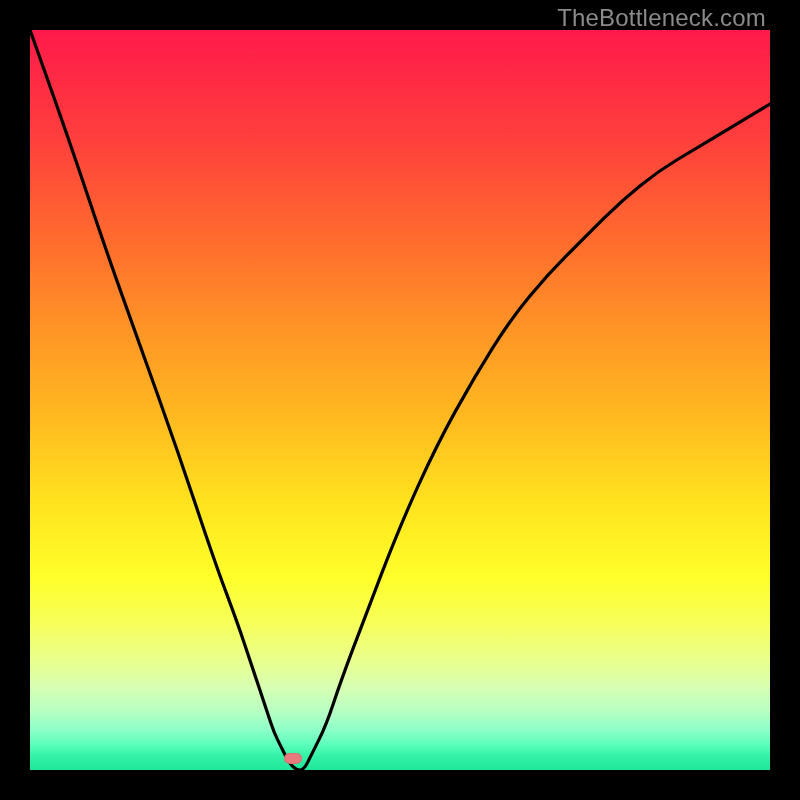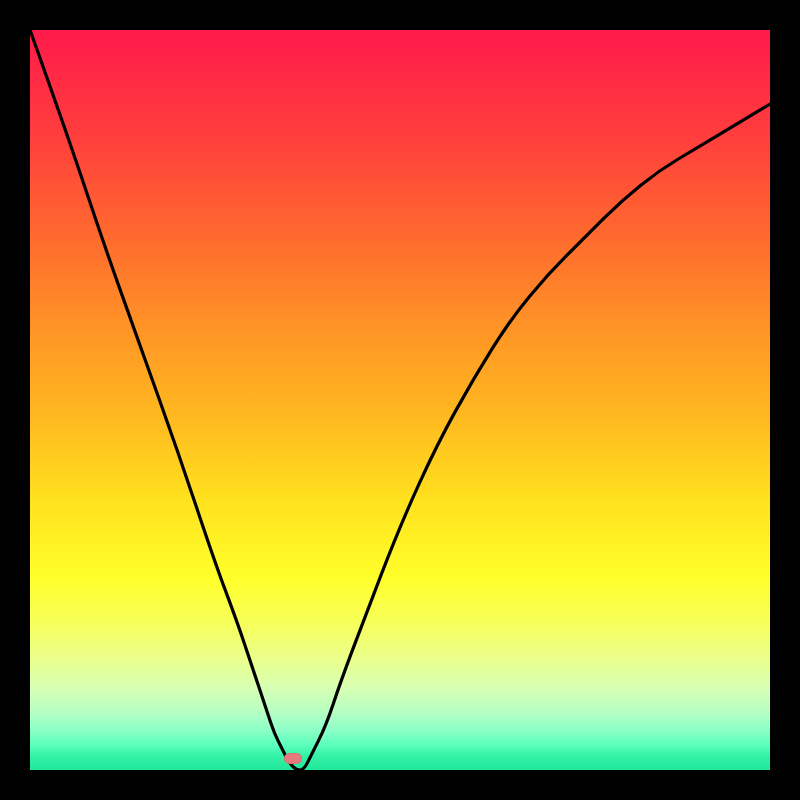--- a/index.html
+++ b/index.html
@@ -67,20 +67,21 @@
     height: 11px;
     border-radius: 6px / 5px;
     background: #e77a7d;
     box-shadow: inset 0 0 0 1px rgba(0,0,0,0.08);
   }
 </style>
 </head>
 <body>
 
 <div class="frame">
+  <div class="watermark">TheBottleneck.com</div>
 
   <div class="plot">
     <div class="gradient"></div>
 
     <svg class="curve" viewBox="0 0 740 740" preserveAspectRatio="none">
       <path id="curve-path" fill="none" stroke="#000" stroke-width="3.2" stroke-linecap="round" stroke-linejoin="round" d="M 0.0 0.0 Q 37.0 103.6 55.5 159.1 Q 74.0 214.6 92.5 266.4 Q 111.0 318.2 129.5 370.0 Q 148.0 421.8 166.5 477.3 Q 185.0 532.8 196.1 562.4 Q 207.2 592.0 214.6 614.2 Q 222.0 636.4 229.4 658.6 Q 236.8 680.8 240.5 691.9 Q 244.2 703.0 247.9 710.4 Q 251.6 717.8 255.3 725.2 Q 259.0 732.6 262.7 736.3 Q 266.4 740.0 270.1 740.0 Q 273.8 740.0 277.5 732.6 Q 281.2 725.2 288.6 710.4 Q 296.0 695.6 303.4 673.4 Q 310.8 651.2 321.9 621.6 Q 333.0 592.0 351.5 543.9 Q 370.0 495.8 388.5 455.1 Q 407.0 414.4 425.5 381.1 Q 444.0 347.8 462.5 318.2 Q 481.0 288.6 499.5 266.4 Q 518.0 244.2 536.5 225.7 Q 555.0 207.2 573.5 188.7 Q 592.0 170.2 610.5 155.4 Q 629.0 140.6 647.5 129.5 Q 666.0 118.4 684.5 107.3 Q 703.0 96.2 721.5 85.1 T 740.0 74.0"></path>
     </svg>
 
     <div id="marker" class="marker" style="left: 253.7px; top: 723.4px; background: rgb(231, 122, 125);"></div>
   </div>

